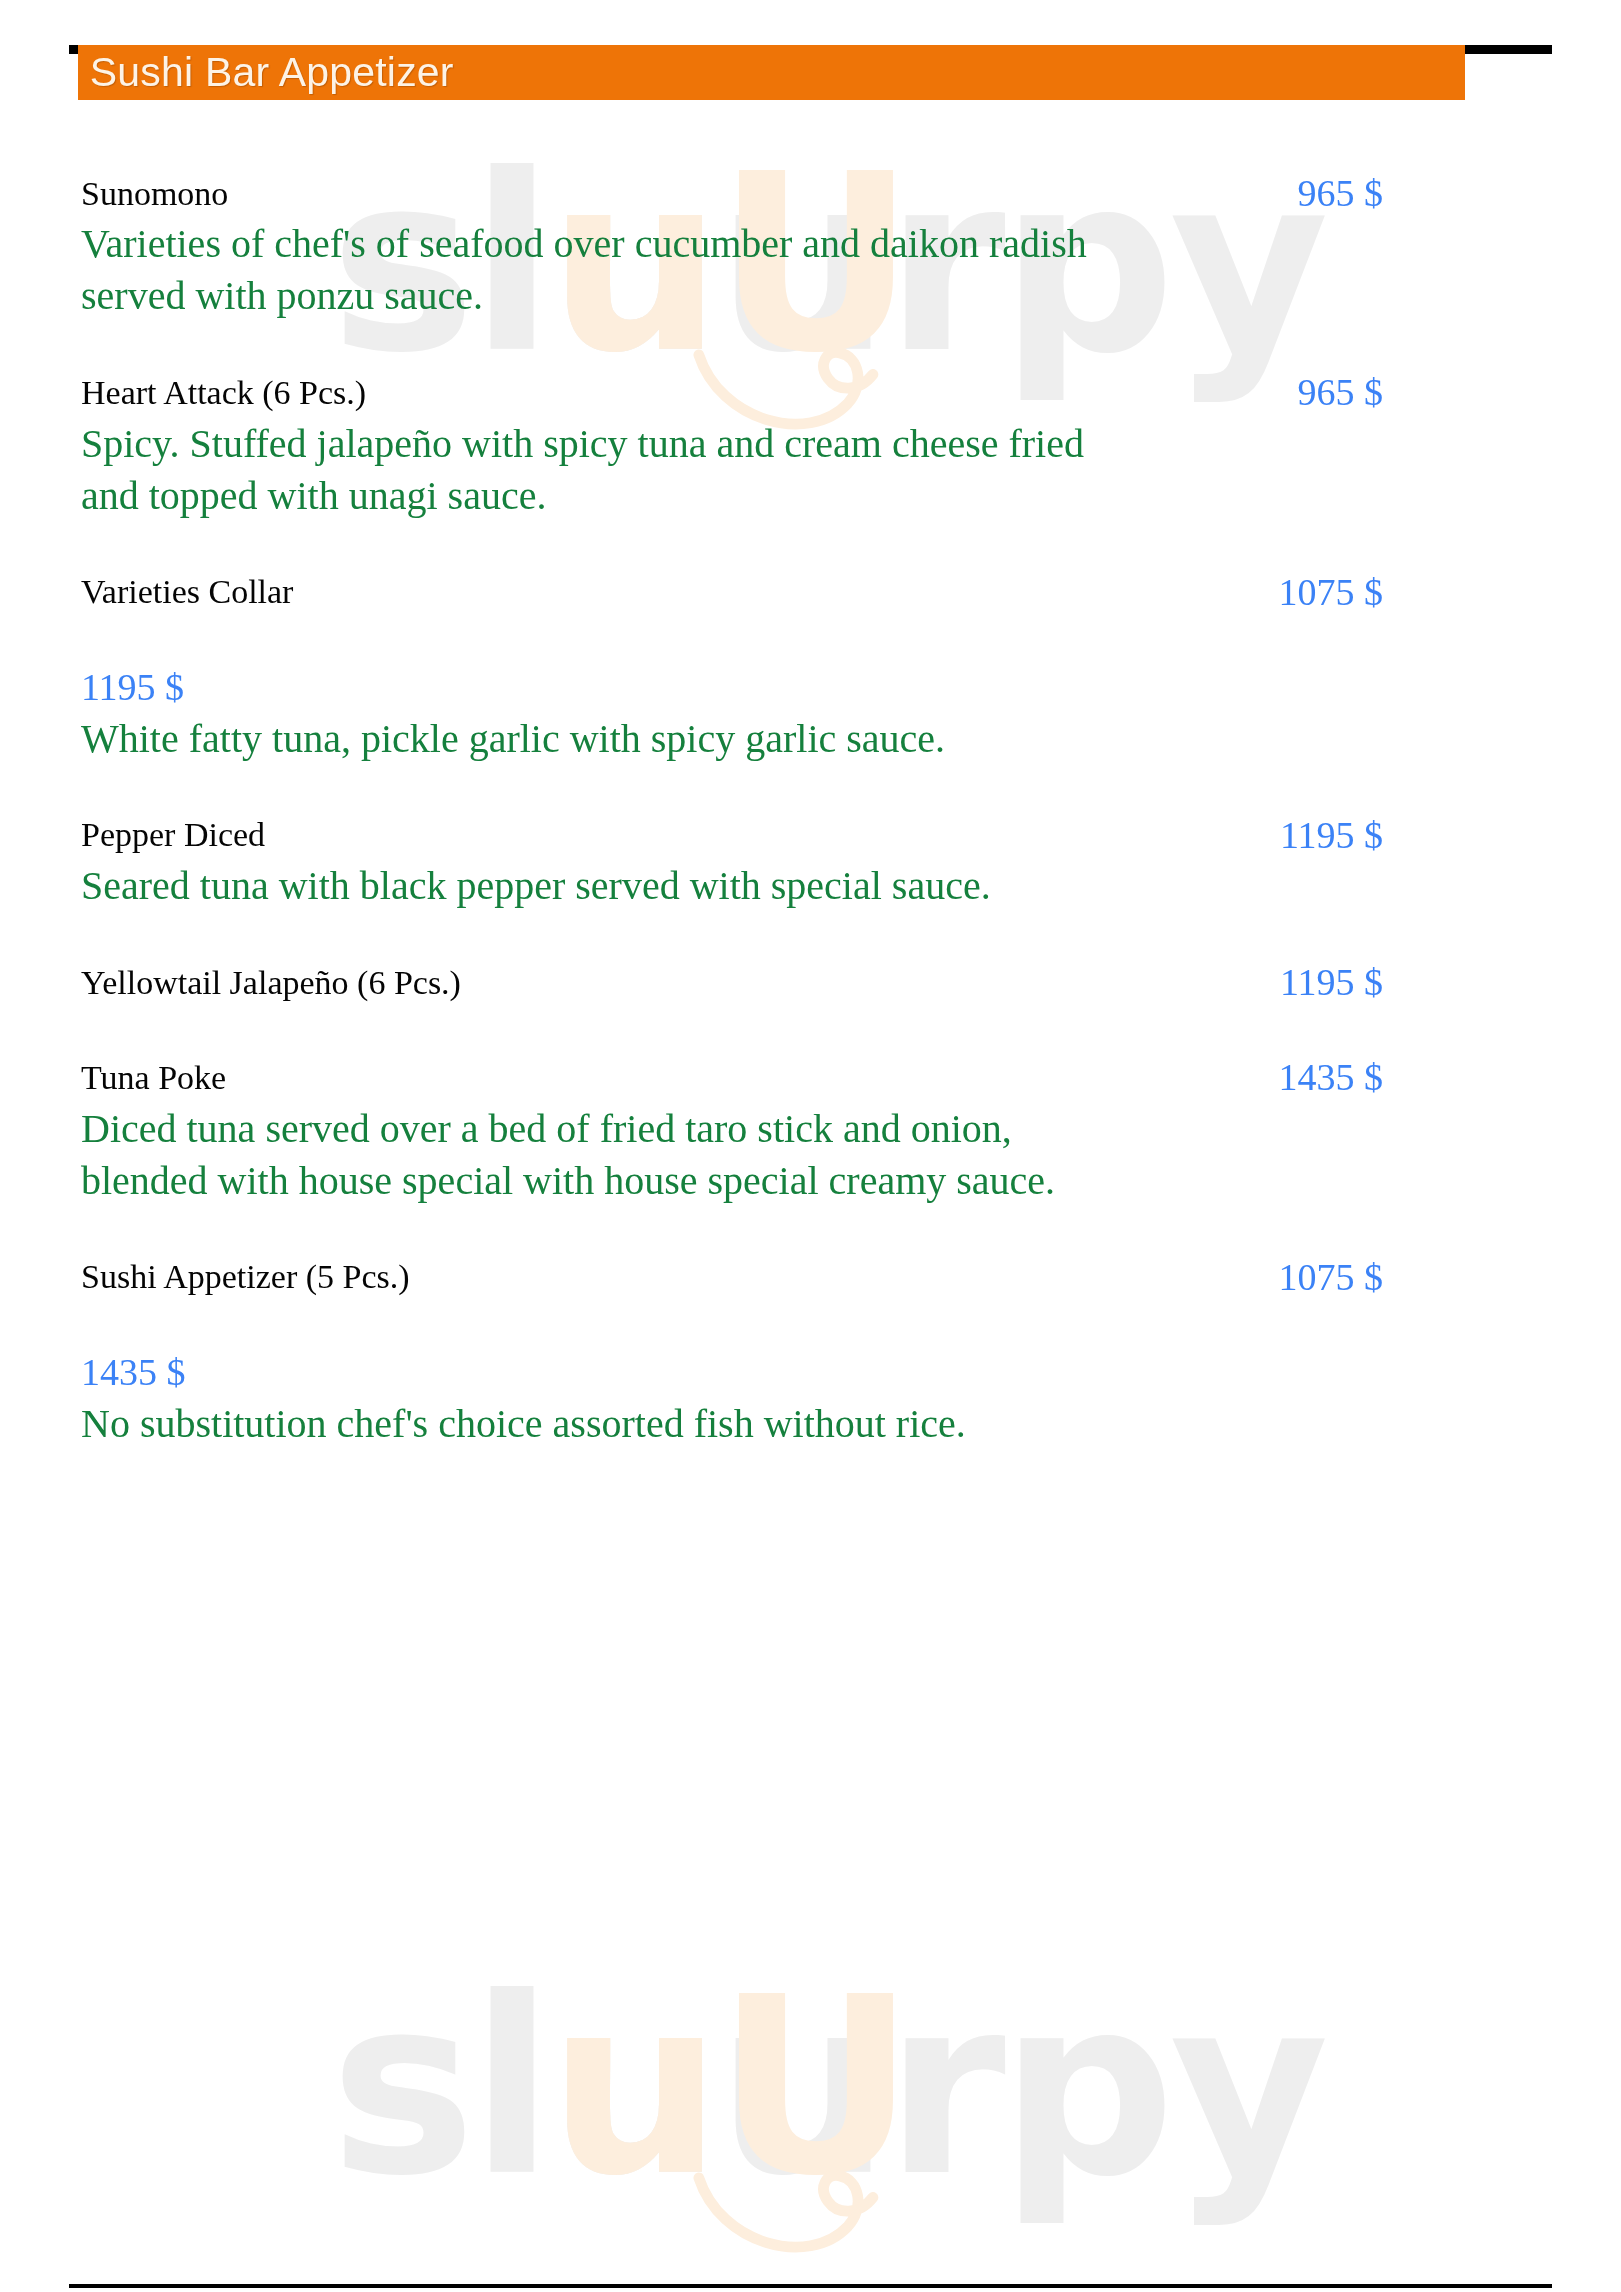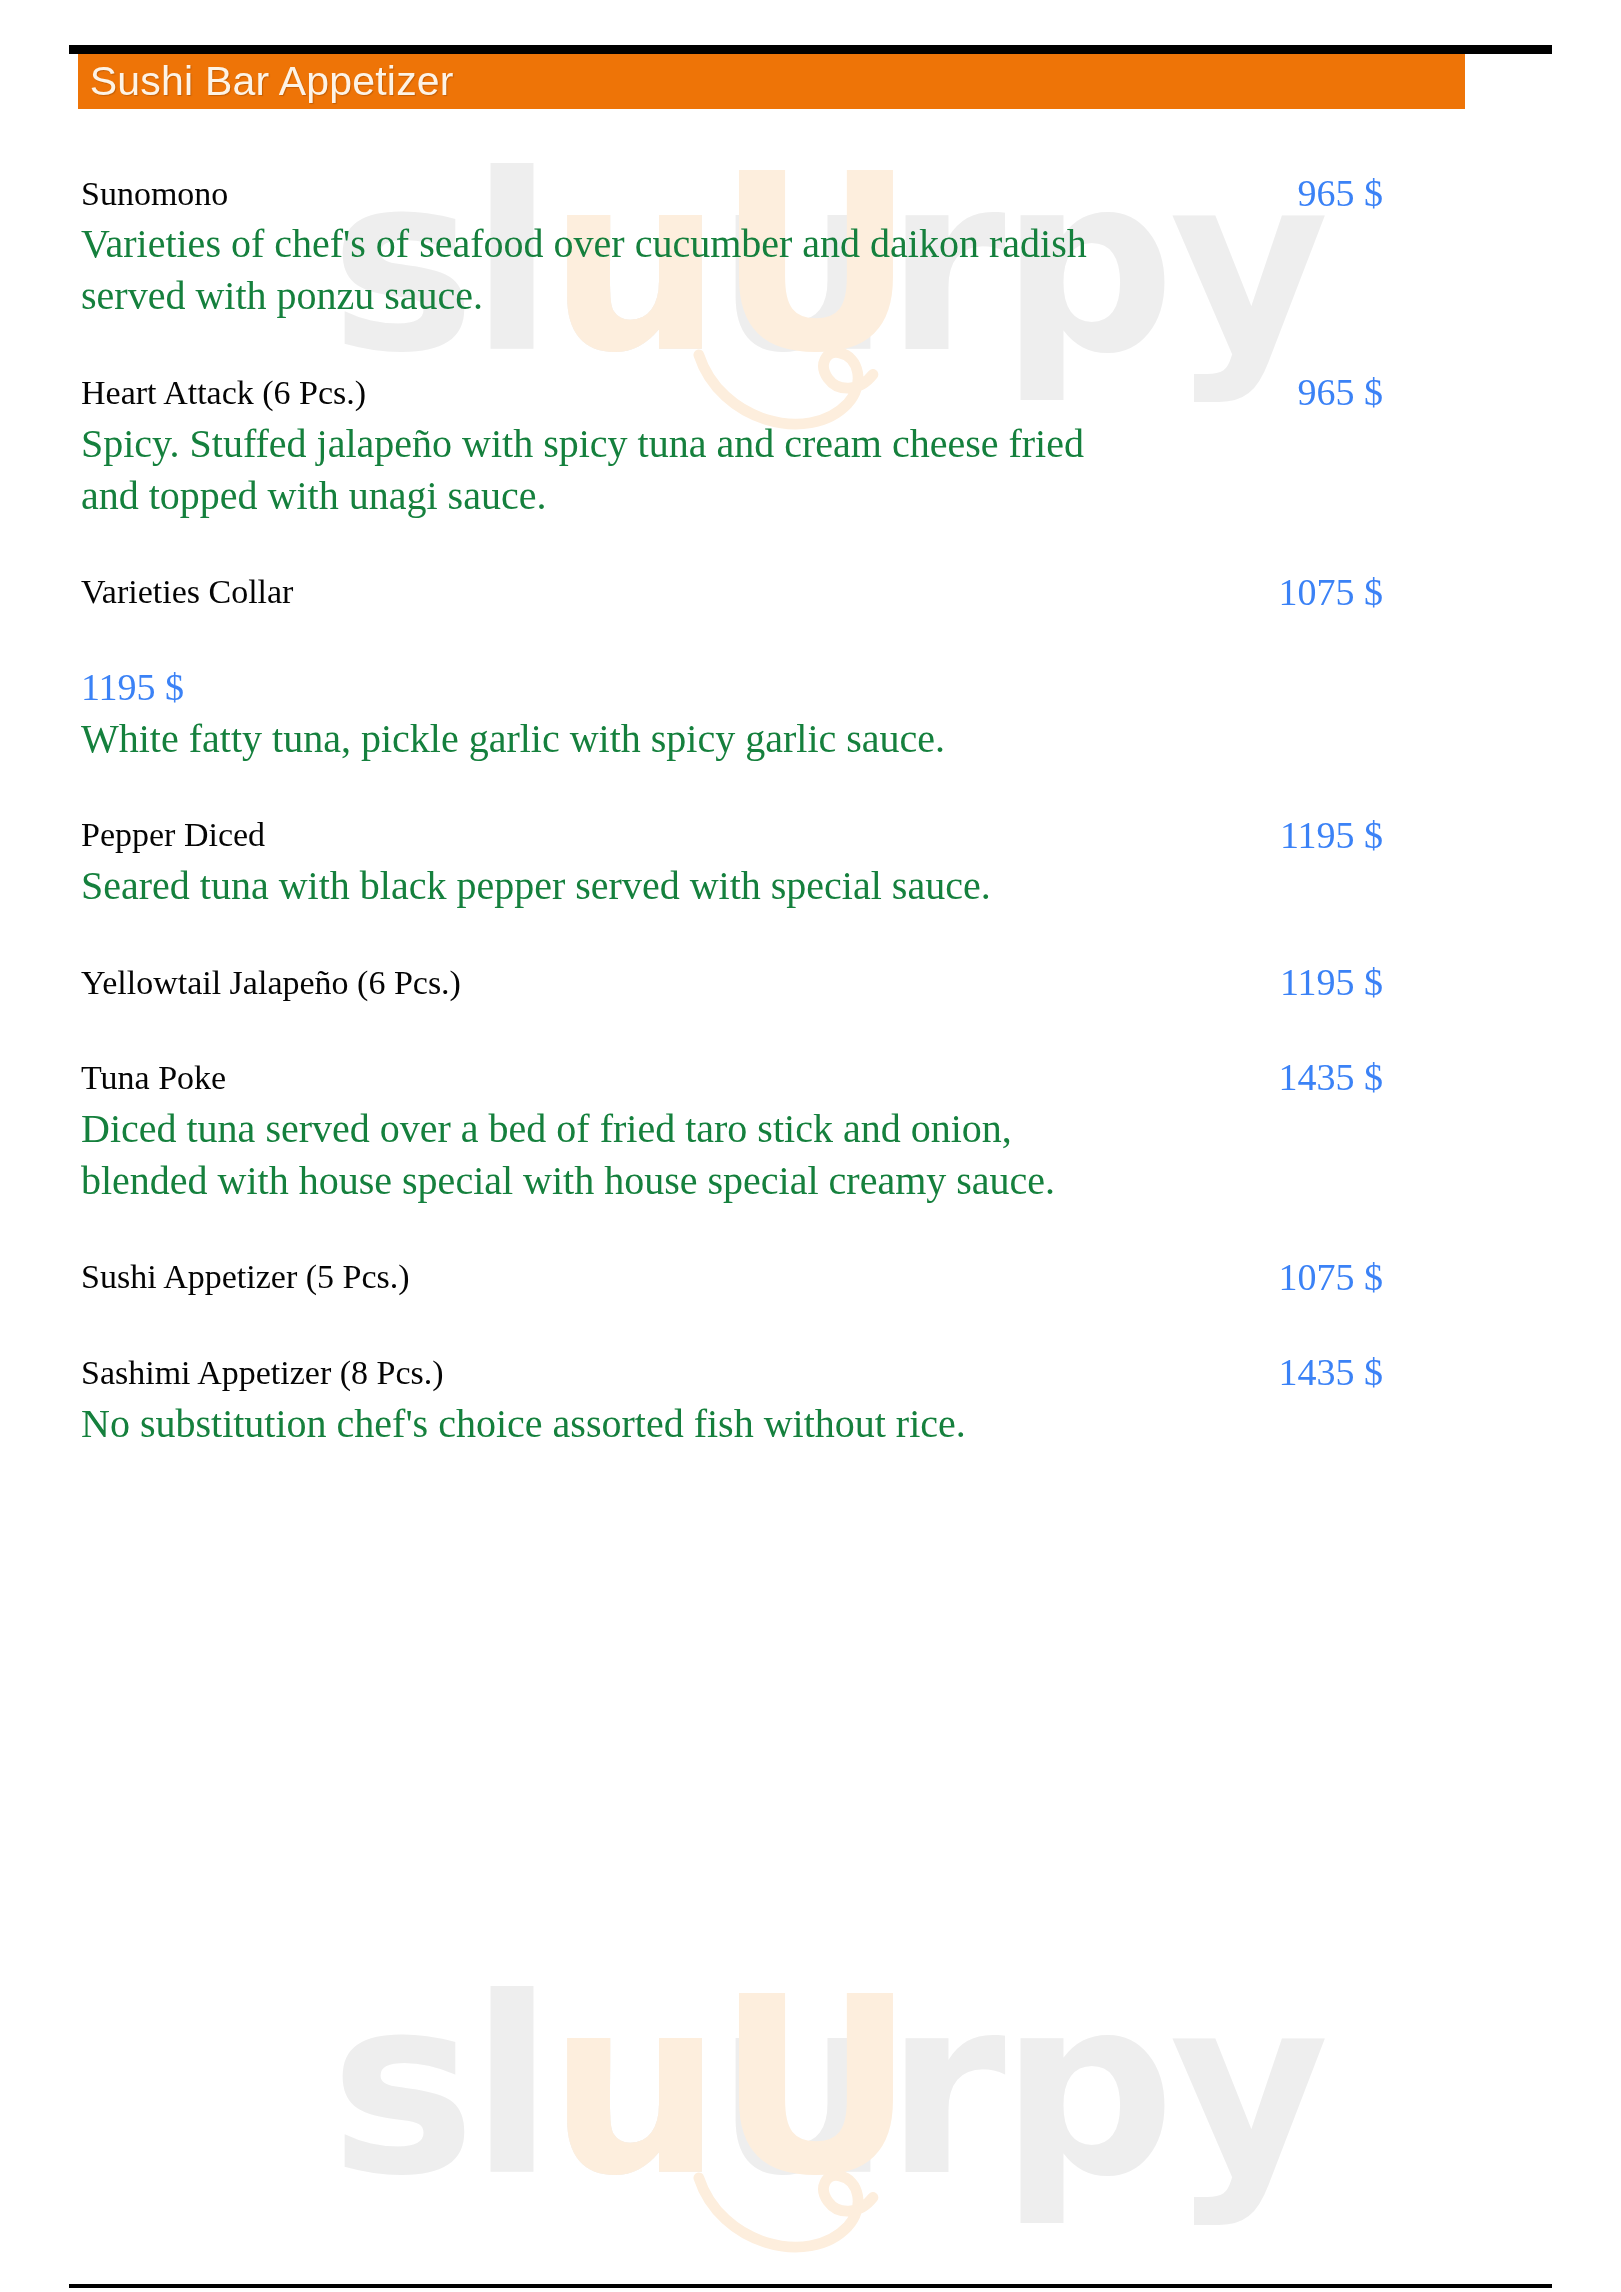--- a/index.html
+++ b/index.html
@@ -76,21 +76,21 @@
     width: 1483px;
     height: 3.9px;
     background: #000000;
     z-index: 2;
   }
 
   
   #section-banner {
     position: absolute;
     left: 78px;
-    top: 54px;
+    top: 45px;
     width: 1387px;
     height: 55px;
     background: #ee7407;
     z-index: 3;
     display: flex;
     align-items: center;
   }
   #section-banner .banner-title {
     font-family: "Liberation Sans", "DejaVu Sans", sans-serif;
     font-size: 41px;
@@ -224,19 +224,18 @@
       <div class="item-desc">Diced tuna served over a bed of fried taro stick and onion, blended with house special with house special creamy sauce.</div>
     </div>
     <div class="menu-item">
       <div class="item-head">
         <div class="item-name">Sushi Appetizer (5 Pcs.)</div>
         <div class="item-price">1075 $</div>
       </div>
     </div>
     <div class="menu-item">
       <div class="item-head">
-        <div class="item-name">Sashimi Appetizer (8 Pcs.)</div>
         <div class="item-price">1435 $</div>
       </div>
       <div class="item-desc">No substitution chef's choice assorted fish without rice.</div>
     </div>
   </div>
 
 
 </body></html>

